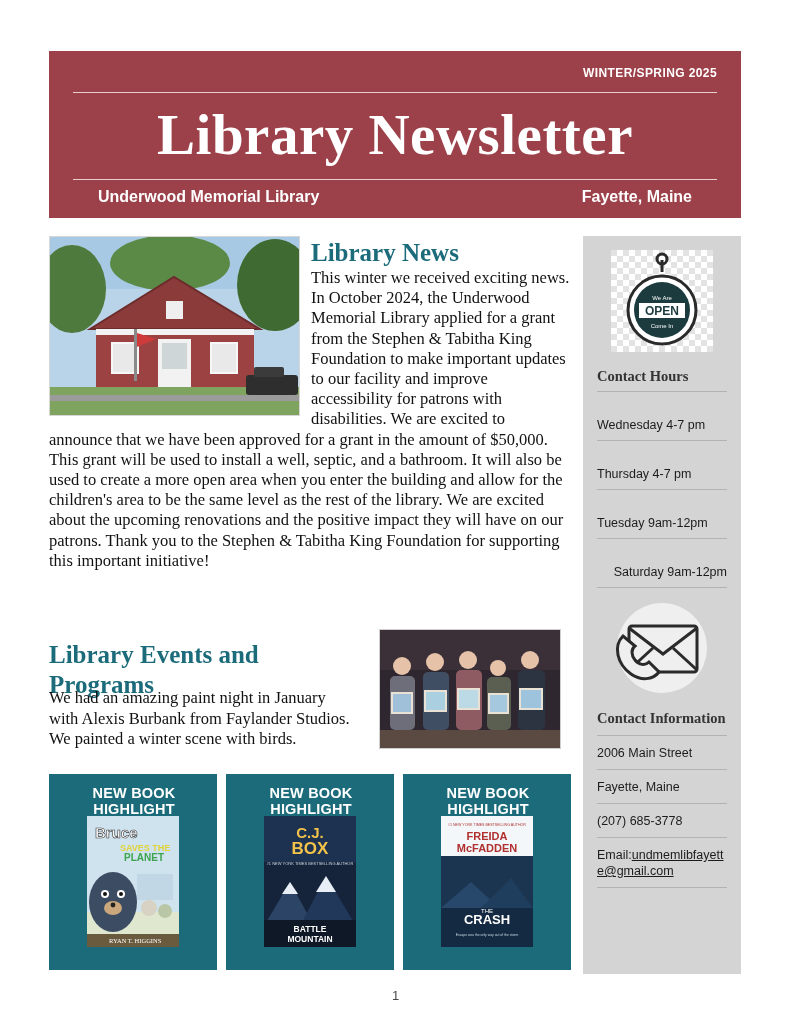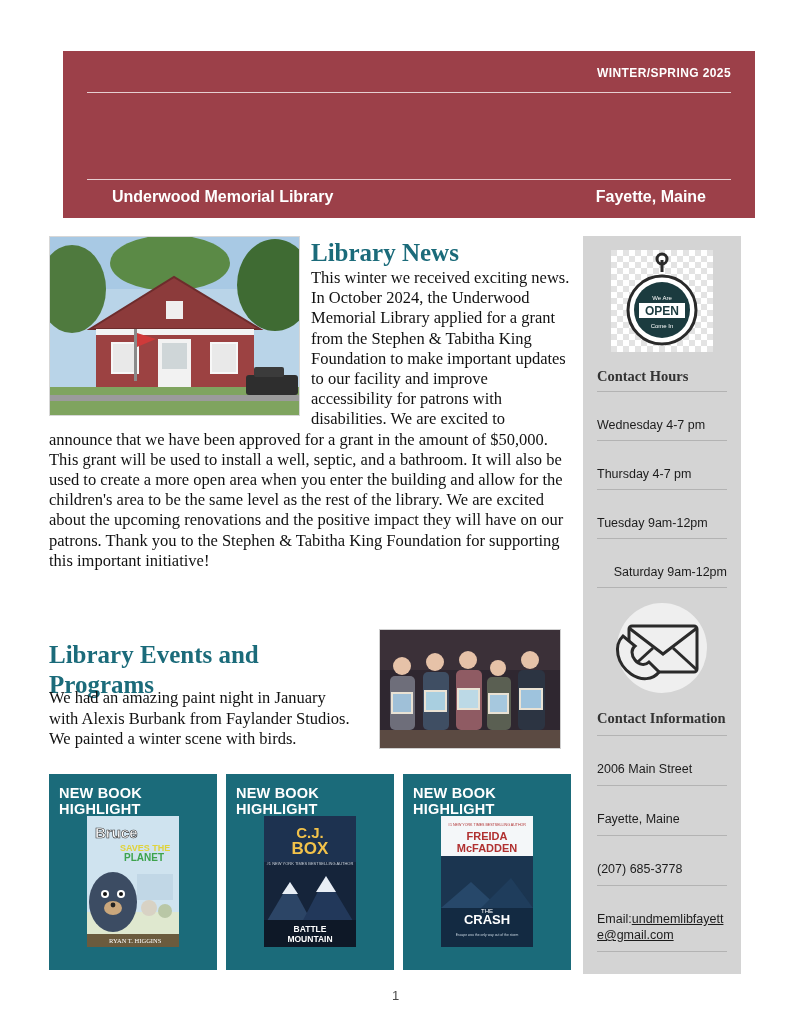--- a/index.html
+++ b/index.html
@@ -23,21 +23,20 @@
   
   .masthead {
     position: absolute;
     left: 49px;
     top: 51px;
     width: 692px;
     height: 167px;
     background: #9c4049;
     color: #ffffff;
     box-sizing: border-box;
-    margin-left: 14px;
   }
   .issue-date {
     position: absolute;
     right: 24px;
     top: 15px;
     font-family: "Liberation Sans", sans-serif;
     font-weight: bold;
     font-size: 12px;
     letter-spacing: 0.4px;
   }
@@ -156,20 +155,21 @@
   }
 
   
   .cards {
     position: absolute;
     left: 0;
     top: 538px;
     width: 522px;
     display: flex;
     gap: 9px;
+    text-align: center;
   }
   .card {
     width: 168px;
     height: 196px;
     background: #1b6b7a;
     position: relative;
     box-sizing: border-box;
   }
   .card-title {
     position: absolute;
@@ -239,21 +239,21 @@
     margin: 14px auto 0;
     width: 110px;
     height: 92px;
   }
   .contact-list { margin-top: 8px; }
   .contact-row {
     border-top: 1px solid #b3b3b3;
     font-family: "Liberation Sans", sans-serif;
     font-size: 12.5px;
     color: #1c1c1c;
-    padding: 25px 0 8px 0;
+    padding: 9px 0 8px 0;
     line-height: 16px;
     word-break: break-word;
   }
   .contact-row:last-child { border-bottom: 1px solid #b3b3b3; }
   .contact-row a {
     color: #1c1c1c;
     text-decoration: underline;
   }
   .email-link { color: #1c1c1c; text-decoration: underline; }
 
@@ -270,20 +270,21 @@
   }
 </style>
 </head>
 <body>
 
 <div class="page">
 
   <div class="masthead">
     <div class="issue-date">WINTER/SPRING 2025</div>
     <div class="rule rule-top"></div>
+    <div class="masthead-title">Library Newsletter</div>
     <div class="rule rule-bottom"></div>
     <div class="masthead-left">Underwood Memorial Library</div>
     <div class="masthead-right">Fayette, Maine</div>
   </div>
 
   <div class="main-col">
 
     <div class="news-photo">
       <svg width="249" height="178" viewBox="0 0 249 178" xmlns="http://www.w3.org/2000/svg">
         <rect x="0" y="0" width="249" height="178" fill="#b9d4e8"></rect>

